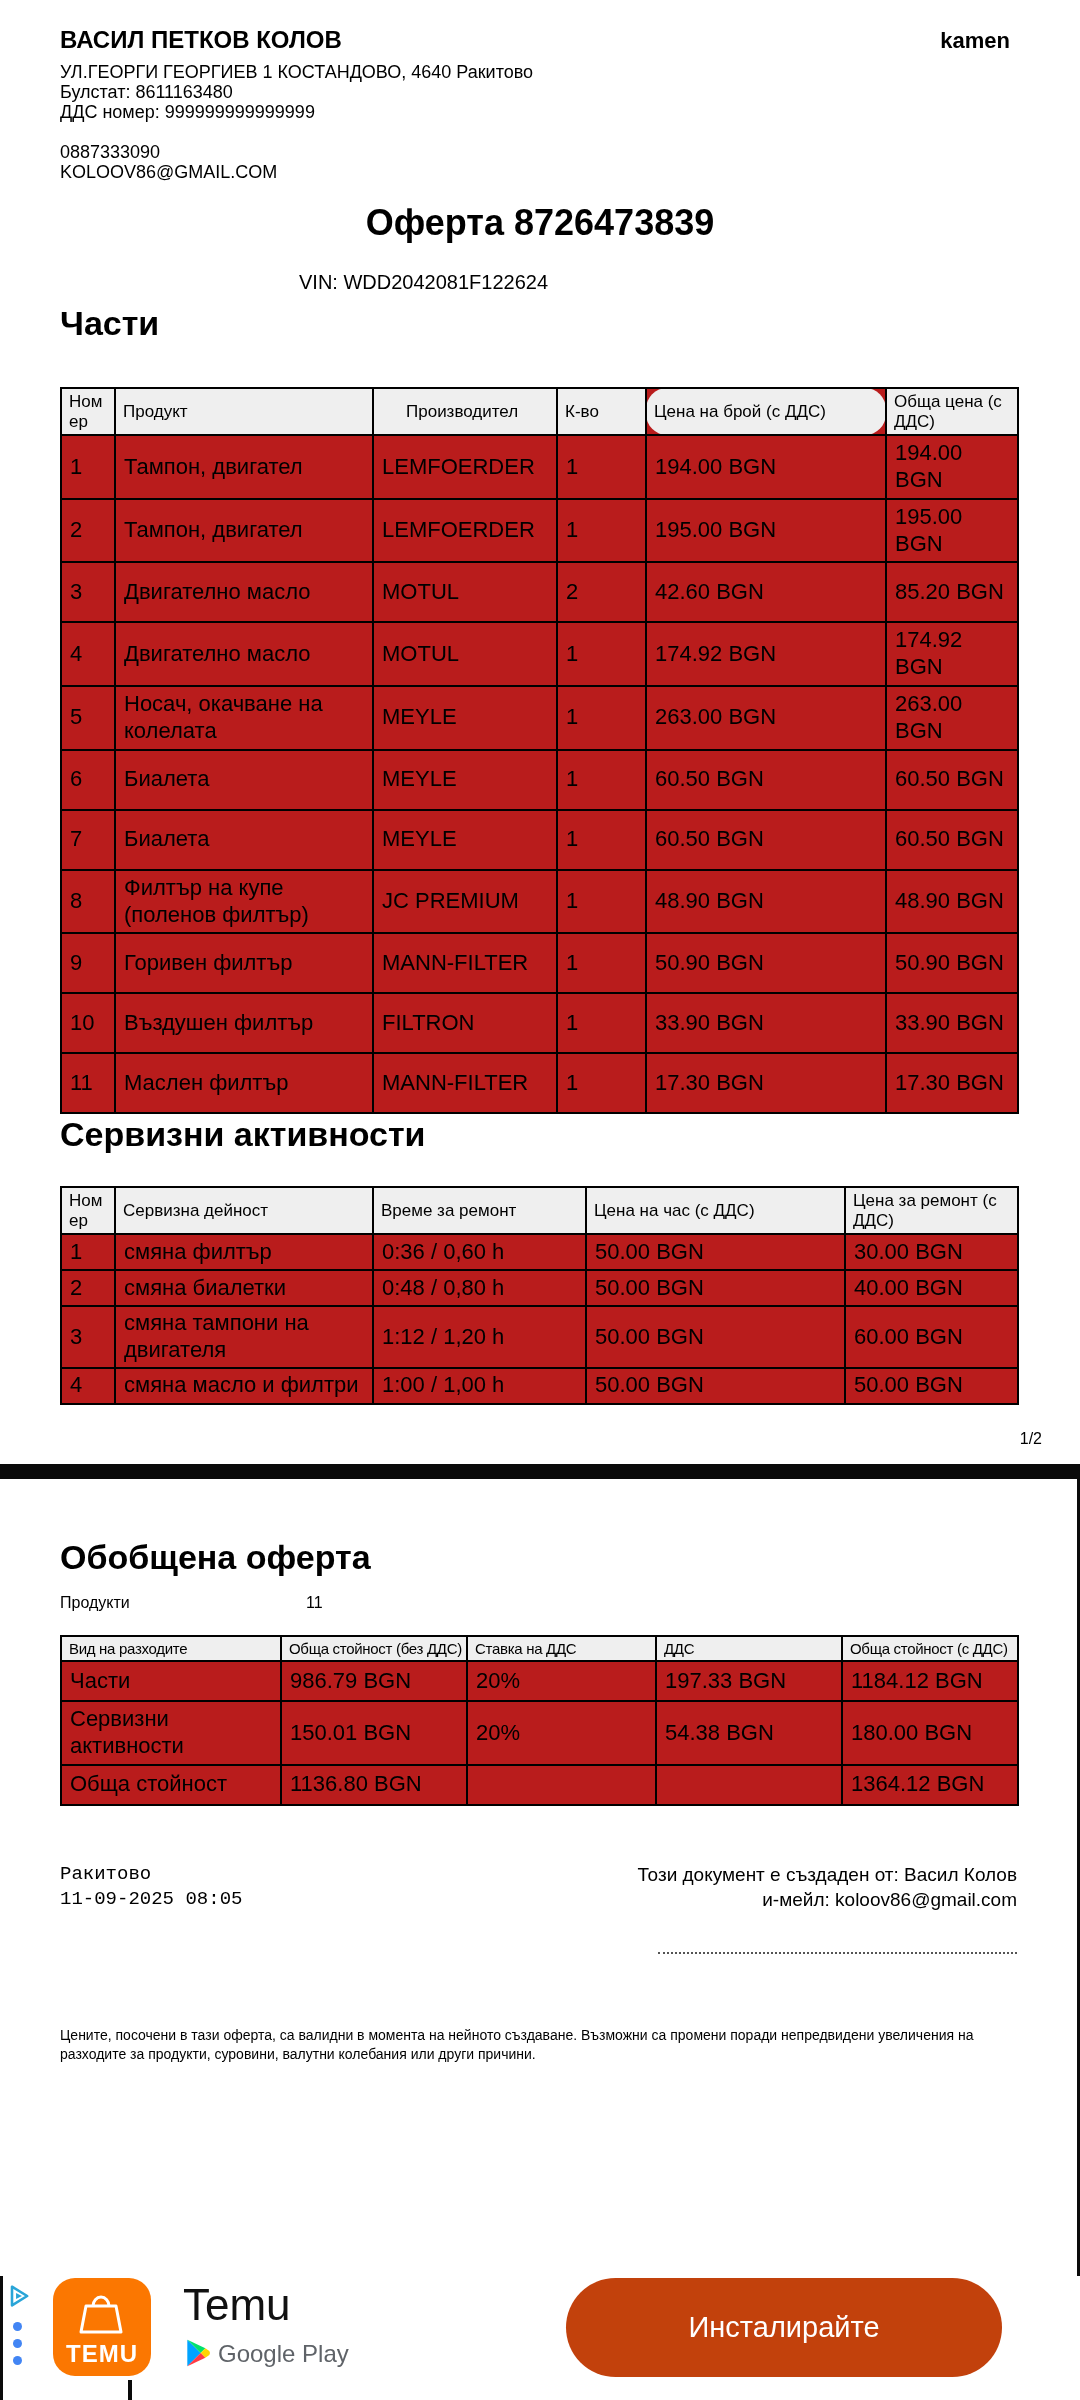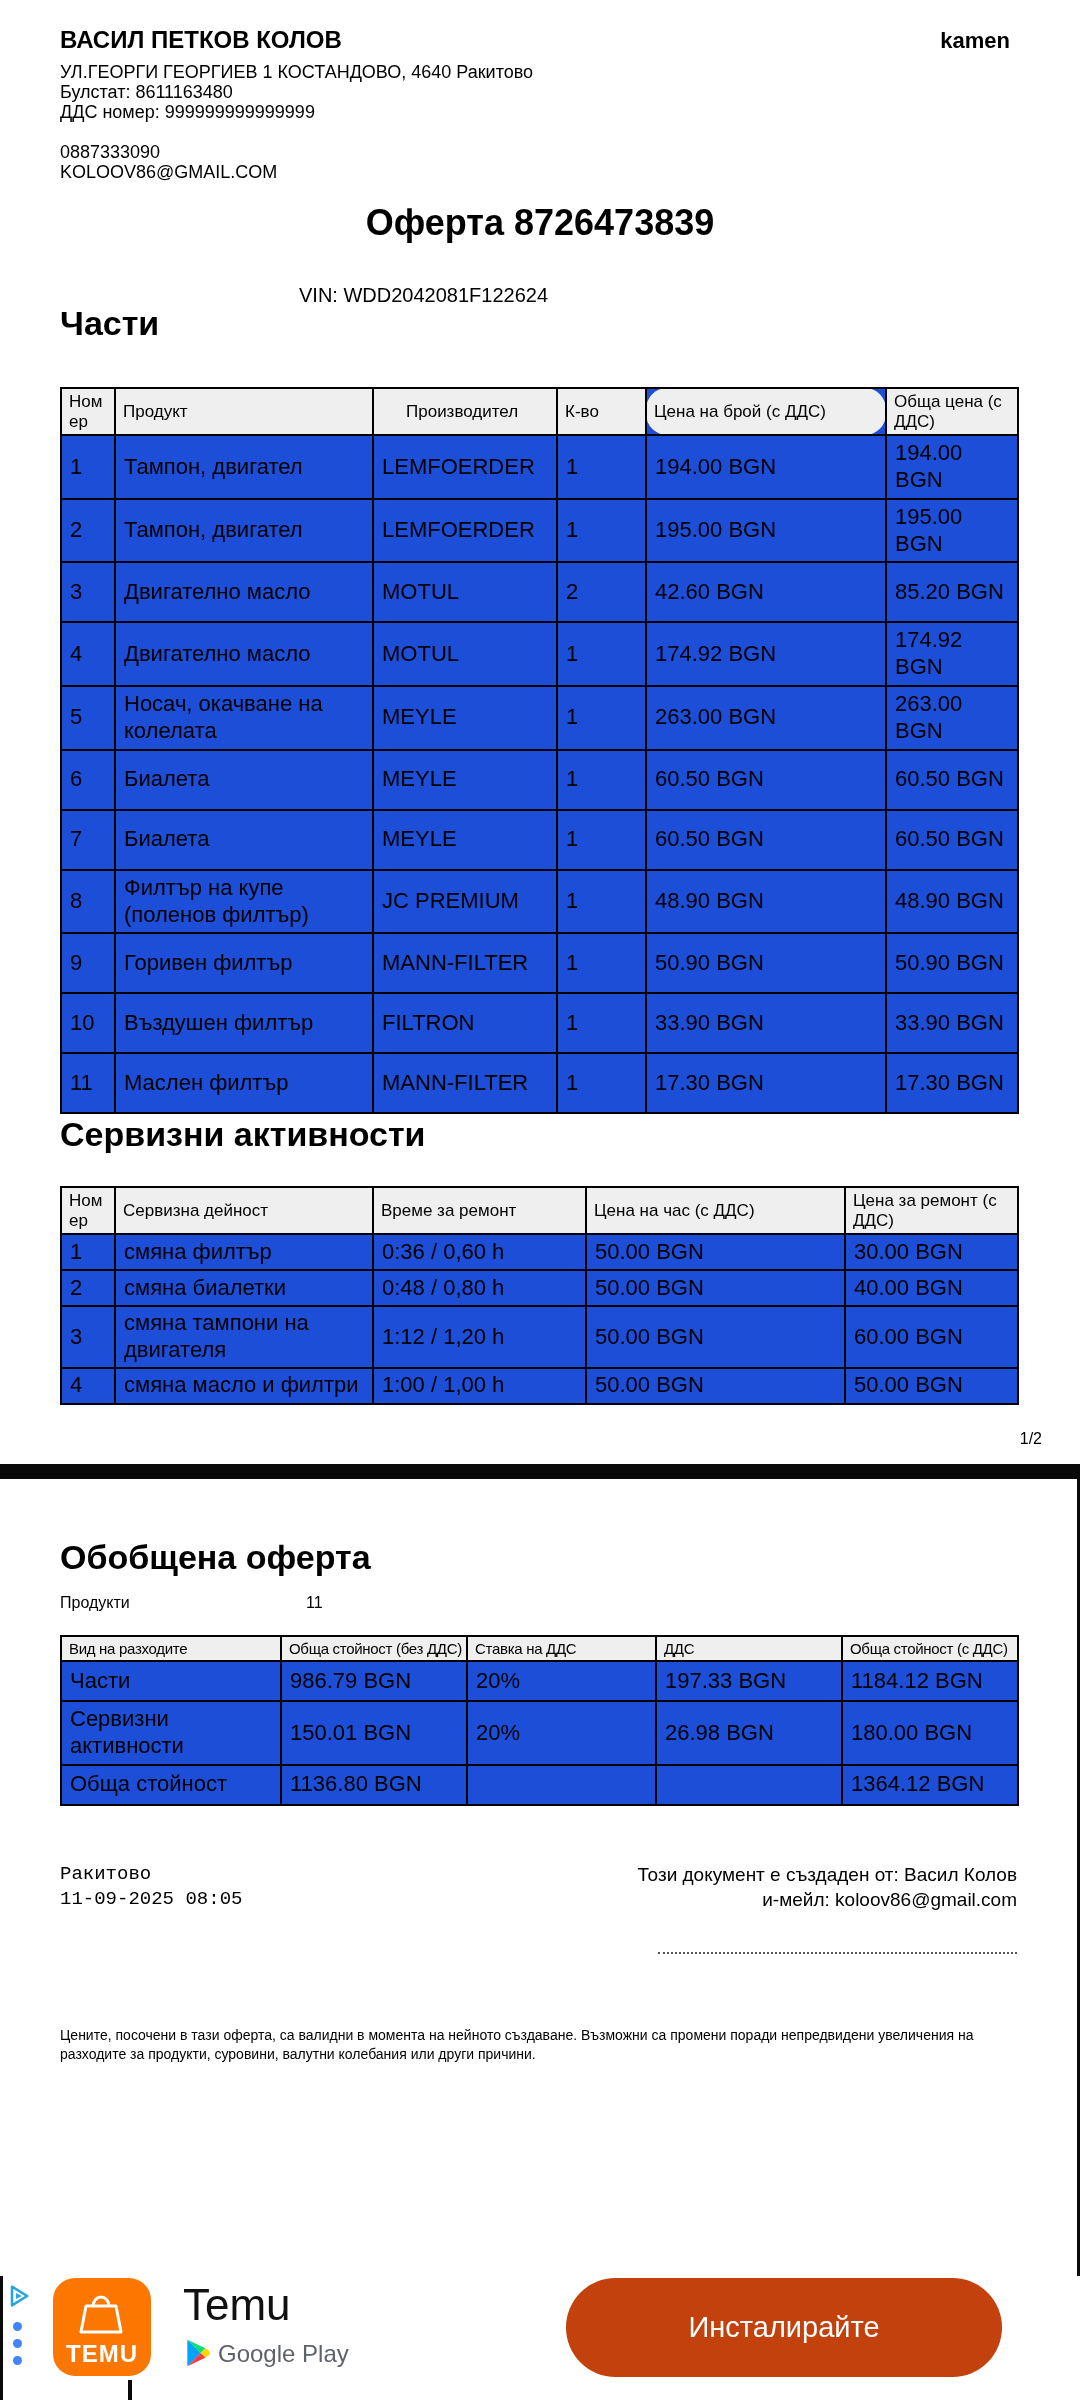--- a/index.html
+++ b/index.html
@@ -8,28 +8,28 @@
   .page { position:absolute; left:0; top:0; width:1080px; height:2400px; background:#fff; }
 
   
   .header-block { position:absolute; left:60px; top:26px; }
   .company-name { font-size:24px; font-weight:bold; margin-bottom:8px; }
   .header-line { font-size:18px; line-height:20px; }
   .header-gap { height:20px; }
   .watermark { position:absolute; top:28px; right:70px; font-size:22px; font-weight:bold; }
 
   .offer-title { position:absolute; top:202px; left:0; width:1080px; text-align:center; font-size:36px; font-weight:bold; }
-  .vin { position:absolute; left:299px; top:284px; font-size:20px; }
+  .vin { position:absolute; left:299px; top:271px; font-size:20px; }
 
   .sec-heading { position:absolute; left:60px; font-size:34px; font-weight:bold; }
   .h-parts { top:304px; }
   .h-services { top:1115px; }
   .h-summary { top:1538px; }
 
-  table { position:absolute; left:60px; width:957px; border-collapse:collapse; table-layout:fixed; background:#1d4ed8; }
+  table { position:absolute; left:60px; width:957px; border-collapse:collapse; table-layout:fixed; background:#b91c1c; }
   th, td { border:2px solid #000; text-align:left; vertical-align:middle; overflow-wrap:break-word; }
   th { background:#efefef; font-weight:normal; font-size:17px; padding:3px 7px; line-height:1.15; }
   td { font-size:22px; padding:4px 8px; line-height:1.22; }
 
   .t-parts { top:387px; }
   .t-parts th:nth-child(1){width:38px;}
   .t-parts th:nth-child(2){width:242px;}
   .t-parts th:nth-child(3){width:143px;padding-left:32px;}
   .t-parts th:nth-child(4){width:73px;}
   .t-parts th:nth-child(5){width:224px;border-radius:21px;}
@@ -268,21 +268,21 @@
           <td>Части</td>
           <td>986.79 BGN</td>
           <td>20%</td>
           <td>197.33 BGN</td>
           <td>1184.12 BGN</td>
         </tr>
         <tr>
           <td>Сервизни активности</td>
           <td>150.01 BGN</td>
           <td>20%</td>
-          <td>26.98 BGN</td>
+          <td>54.38 BGN</td>
           <td>180.00 BGN</td>
         </tr>
         <tr>
           <td>Обща стойност</td>
           <td>1136.80 BGN</td>
           <td></td>
           <td></td>
           <td>1364.12 BGN</td>
         </tr>
       </tbody>

